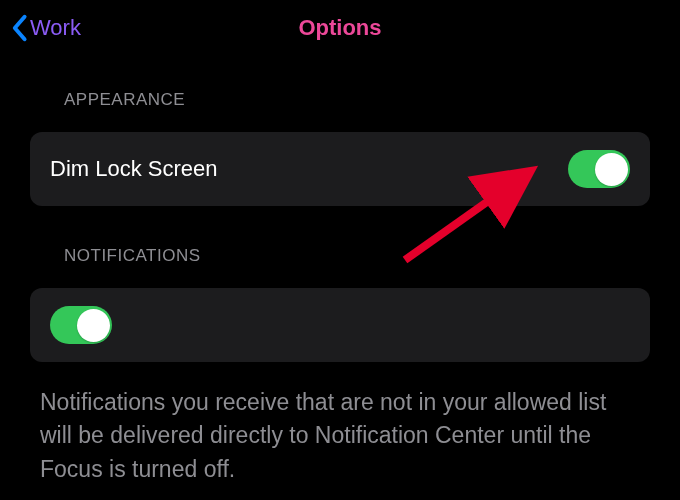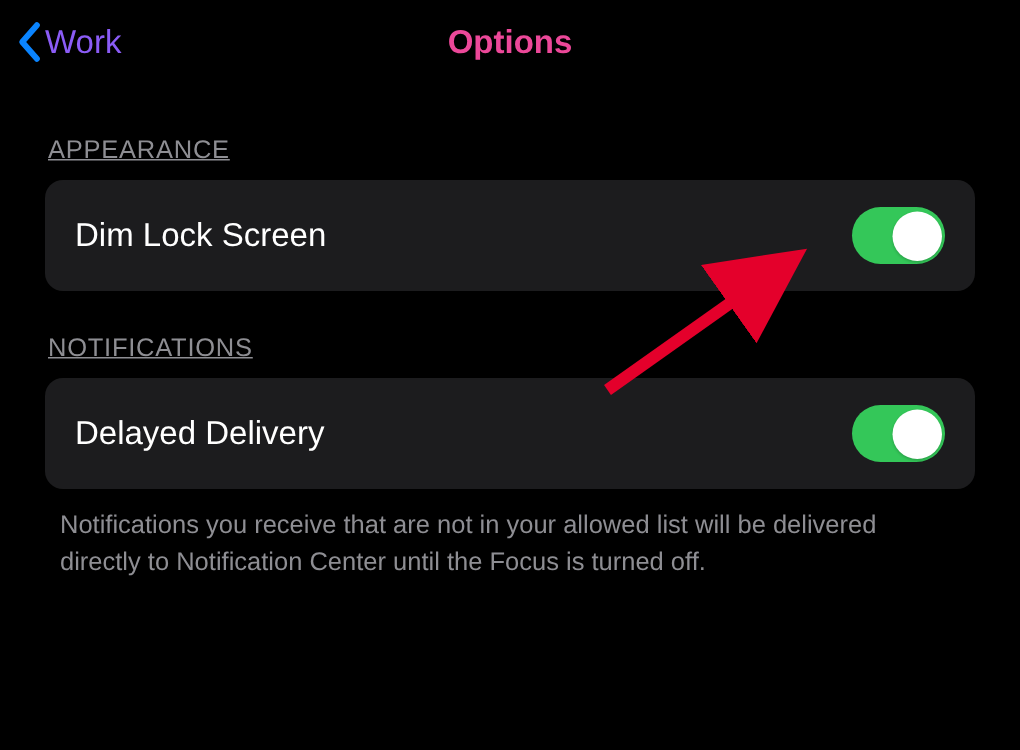--- a/index.html
+++ b/index.html
@@ -1,28 +1,28 @@
 <!DOCTYPE html>
 <html><head>
 <meta charset="utf-8">
 <style>
   * { margin: 0; padding: 0; box-sizing: border-box; }
   html, body { width: 680px; height: 500px; background: #000; font-family: -apple-system, "Helvetica Neue", Arial, sans-serif; color: #fff; overflow: hidden; }
   .navbar { position: relative; height: 56px; display: flex; align-items: center; }
   .back-btn { position: absolute; left: 10px; top: 0; height: 56px; display: flex; align-items: center; gap: 2px; color: #8b5cf6; font-size: 22px; cursor: pointer; }
   .back-btn svg { width: 18px; height: 28px; }
   .nav-title { margin: 0 auto; font-size: 22px; font-weight: 600; color: #ec4899; }
-  .section-header { color: #8e8e93; font-size: 17px; letter-spacing: 0.5px; padding: 34px 40px 10px 32px; text-decoration: underline; }
+  .section-header { color: #8e8e93; font-size: 17px; letter-spacing: 0.5px; padding: 34px 40px 10px 64px; }
   .section-header.tight { padding-top: 28px; }
-  .cell-group { margin: 0 30px; }
+  .cell-group { margin: 12px 30px; }
   .cell { background: #1c1c1e; border-radius: 12px; padding: 18px 20px; display: flex; align-items: center; justify-content: space-between; }
   .cell-label { font-size: 22px; color: #fff; font-weight: 400; }
   .toggle { width: 62px; height: 38px; background: #34c759; border-radius: 20px; position: relative; cursor: pointer; flex-shrink: 0; }
   .toggle-knob { position: absolute; width: 33px; height: 33px; background: #fff; border-radius: 50%; top: 2.5px; right: 2.5px; box-shadow: 0 1px 2px rgba(0,0,0,0.2); }
-  .footer-text { color: #8e8e93; font-size: 17px; line-height: 1.45; padding: 12px 40px 0 40px; }
+  .footer-text { color: #8e8e93; font-size: 23px; line-height: 1.45; padding: 12px 40px 0 40px; }
   .arrow-overlay { position: absolute; pointer-events: none; z-index: 1000; }
 </style>
 </head>
 <body>
 
 <div class="navbar">
   <div class="back-btn">
     <svg viewBox="0 0 12 20" fill="none">
       <path d="M10 2 L3 10 L10 18" stroke="#0a84ff" stroke-width="2.8" stroke-linecap="round" stroke-linejoin="round"></path>
     </svg>
@@ -37,21 +37,20 @@
     <div class="cell-label">Dim Lock Screen</div>
     <div class="toggle">
       <div class="toggle-knob"></div>
     </div>
   </div>
 </div>
 
 <div class="section-header tight">NOTIFICATIONS</div>
 <div class="cell-group">
   <div class="cell">
-    <div class="cell-label">Delayed Delivery</div>
     <div class="toggle">
       <div class="toggle-knob"></div>
     </div>
   </div>
 </div>
 <div class="footer-text">Notifications you receive that are not in your allowed list will be delivered directly to Notification Center until the Focus is turned off.</div>
 
 <svg class="arrow-overlay" style="left:395px; top:150px; width:170px; height:120px;" viewBox="0 0 170 120">
   <defs>
     <marker id="ahead" markerWidth="8" markerHeight="8" refX="6" refY="4" orient="auto">

